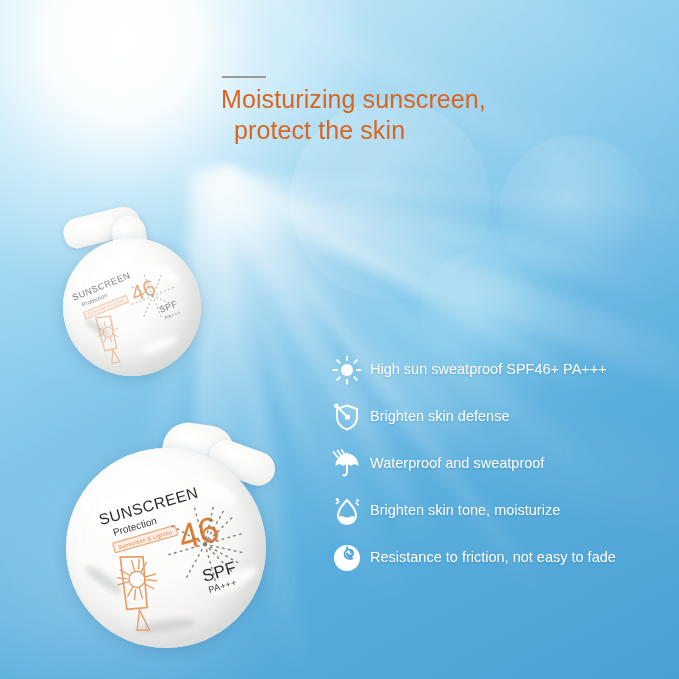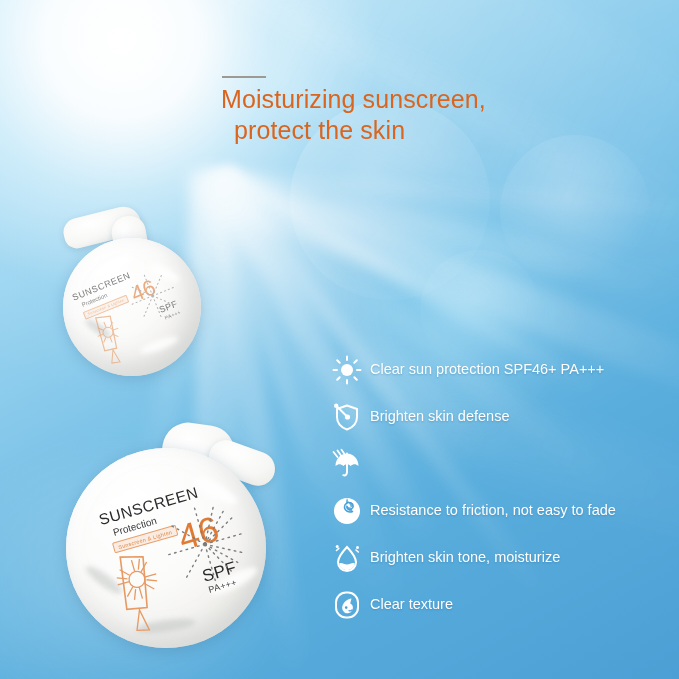--- a/index.html
+++ b/index.html
@@ -215,21 +215,21 @@
               <path d="M15 25 L15 28.5"></path>
             <path d="M1.5 15 L5 15"></path>
               <path d="M25 15 L28.5 15"></path>
             <path d="M5.2 5.2 L7.7 7.7"></path>
               <path d="M22.3 22.3 L24.8 24.8"></path>
             <path d="M5.2 24.8 L7.7 22.3"></path>
               <path d="M22.3 7.7 L24.8 5.2"></path>
           </g>
         </svg>
       </span>
-      <span class="ftext">Clear sun protection SPF46+ PA+++</span>
+      <span class="ftext">High sun sweatproof SPF46+ PA+++</span>
     </div>
 
     <div class="frow">
       <span class="ficon">
         <svg width="30" height="30" viewBox="0 0 30 30">
           <path d="M15 3.5 L25 7 V15 C25 21.5 20.5 25.5 15 27.5 C9.5 25.5 5 21.5 5 15 V7 Z" fill="none" stroke="#ffffff" stroke-width="2" stroke-linejoin="round"></path>
           <path d="M4.5 4 L16 15.5" stroke="#ffffff" stroke-width="2" stroke-linecap="round"></path>
           <circle cx="15.5" cy="15" r="2.6" fill="#ffffff"></circle>
           <circle cx="4.2" cy="3.8" r="2.2" fill="#ffffff"></circle>
         </svg>
@@ -242,32 +242,21 @@
         <svg width="30" height="30" viewBox="0 0 30 30">
           <path d="M3.5 17 C3.5 9.5 9 4.5 15 4.5 C21 4.5 26.5 9.5 26.5 17 C23.5 14.8 21.5 14.8 18.5 17 C16.8 14.8 13.2 14.8 11.5 17 C8.5 14.8 6.5 14.8 3.5 17 Z" fill="#ffffff"></path>
           <path d="M15 4.5 L15 23 C15 25.6 13.2 27 11.3 26.2" fill="none" stroke="#ffffff" stroke-width="2" stroke-linecap="round"></path>
           <g stroke="#ffffff" stroke-width="1.8" stroke-linecap="round">
             <path d="M1.5 3 L5.5 8"></path>
               <path d="M5.5 1.5 L9 6.5"></path>
               <path d="M9.5 0.8 L12.5 5"></path>
           </g>
         </svg>
       </span>
-    </div>
-
-    <div class="frow">
-      <span class="ficon">
-        <svg width="30" height="30" viewBox="0 0 30 30">
-          <path d="M15 2 C22.2 2 28 7.8 28 15 C28 22.2 22.2 28 15 28 C7.8 28 2 22.2 2 15 C2 7.8 7.8 2 15 2 Z
-                   M15 2 C15 2 12 9 16.5 11 C20 12.6 22 9.5 20.5 7.5
-                   C19 5.6 15.6 6 14.6 8.8 C13.4 12.3 16.6 16 20.6 15.6" fill="#ffffff" fill-rule="evenodd"></path>
-          <path d="M20.5 15.5 C17 17 12.5 15 12.5 11 C12.5 7.5 16 5.5 19 7 C21.8 8.4 22 12 19 13.2 C16.5 14.2 14.5 12.5 15 10.5" fill="none" stroke="#4a9fd8" stroke-width="1.6" stroke-linecap="round"></path>
-        </svg>
-      </span>
-      <span class="ftext">Resistance to friction, not easy to fade</span>
+      <span class="ftext">Waterproof and sweatproof</span>
     </div>
 
     <div class="frow">
       <span class="ficon">
         <svg width="30" height="30" viewBox="0 0 30 30">
           <path d="M15 4 C15 4 24 13.6 24 19.2 C24 24.1 19.9 28 15 28 C10.1 28 6 24.1 6 19.2 C6 13.6 15 4 15 4 Z" fill="none" stroke="#ffffff" stroke-width="2"></path>
           <path d="M7.2 20.5 C9.8 19 11.8 21.6 15 21.6 C18.2 21.6 20.2 19 22.8 20.5 C22.2 24.6 18.9 27 15 27 C11.1 27 7.8 24.6 7.2 20.5 Z" fill="#ffffff"></path>
           <g stroke="#ffffff" stroke-width="1.6" fill="none" stroke-linecap="round">
             <path d="M4.5 7.5 L6.8 5.4"></path>
               <path d="M24 7 L26.3 9"></path>
@@ -275,23 +264,24 @@
           <circle cx="5.2" cy="3.6" r="1.5" fill="#ffffff"></circle>
           <circle cx="25.5" cy="4.6" r="1.5" fill="#ffffff"></circle>
         </svg>
       </span>
       <span class="ftext">Brighten skin tone, moisturize</span>
     </div>
 
     <div class="frow">
       <span class="ficon">
         <svg width="30" height="30" viewBox="0 0 30 30">
-          <rect x="4" y="2.5" width="22" height="25" rx="10" ry="10" fill="none" stroke="#ffffff" stroke-width="2"></rect>
-          <path d="M19.5 8.5 C15.5 9 12 11.8 10.5 15.8 C9.6 18.2 10.4 21 12.6 22.4 C15.4 24.2 19 23 20.4 20 C21.6 17.4 20.6 14.6 18.2 13.6" fill="#ffffff"></path>
-          <circle cx="14.2" cy="17.6" r="1.3" fill="#4a9fd8"></circle>
-          <path d="M17 20.6 C18.2 21.2 19.4 20.8 20 19.8" fill="none" stroke="#4a9fd8" stroke-width="1.2" stroke-linecap="round"></path>
-        </svg>
-      </span>
-      <span class="ftext">Clear texture</span>
-    </div>
+          <path d="M15 2 C22.2 2 28 7.8 28 15 C28 22.2 22.2 28 15 28 C7.8 28 2 22.2 2 15 C2 7.8 7.8 2 15 2 Z
+                   M15 2 C15 2 12 9 16.5 11 C20 12.6 22 9.5 20.5 7.5
+                   C19 5.6 15.6 6 14.6 8.8 C13.4 12.3 16.6 16 20.6 15.6" fill="#ffffff" fill-rule="evenodd"></path>
+          <path d="M20.5 15.5 C17 17 12.5 15 12.5 11 C12.5 7.5 16 5.5 19 7 C21.8 8.4 22 12 19 13.2 C16.5 14.2 14.5 12.5 15 10.5" fill="none" stroke="#4a9fd8" stroke-width="1.6" stroke-linecap="round"></path>
+        </svg>
+      </span>
+      <span class="ftext">Resistance to friction, not easy to fade</span>
+    </div>
+
 
   </div>
 </div>
 
 </body></html>

